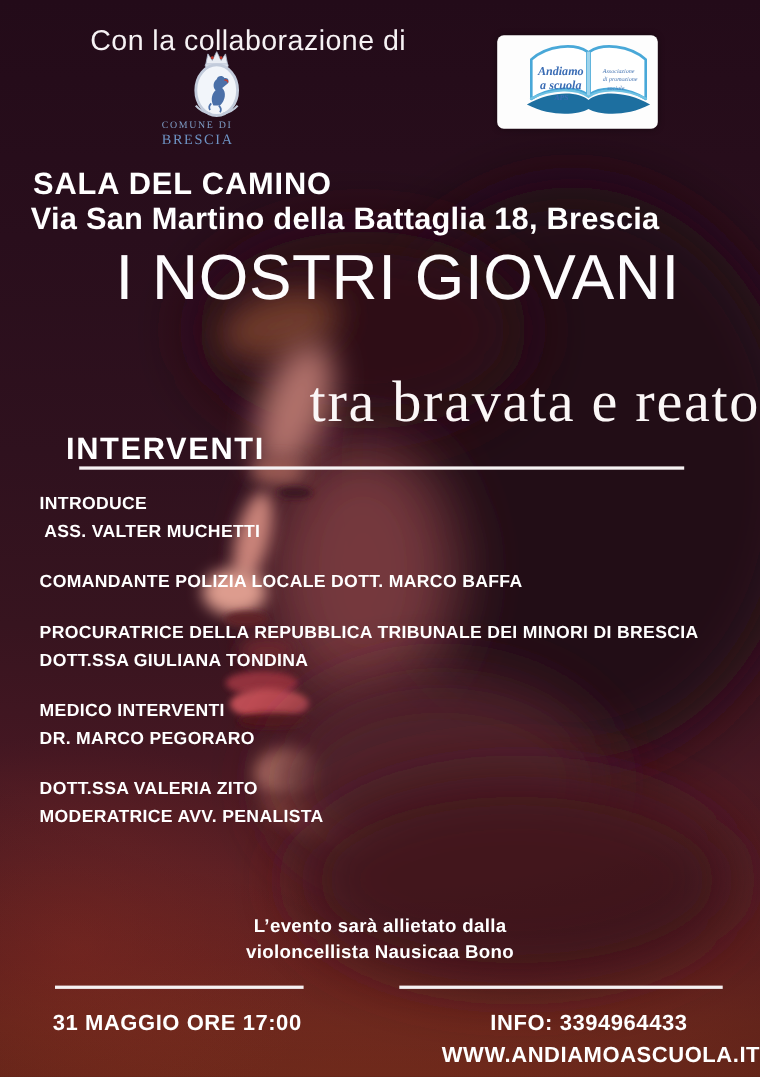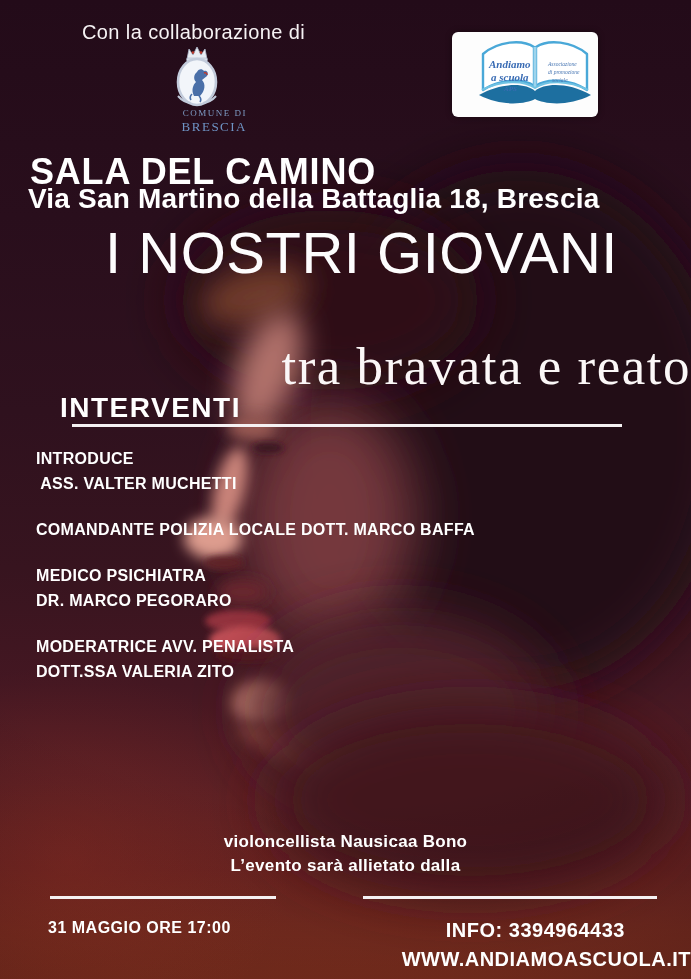--- a/index.html
+++ b/index.html
@@ -23,49 +23,49 @@
   }
   .photo-layer{position:absolute;left:0;top:0;width:691px;height:979px;}
   .vignette{
     position:absolute;inset:0;pointer-events:none;
     background:
       radial-gradient(ellipse 320px 280px at 10% 88%, rgba(150,48,34,0.30), transparent 70%),
       radial-gradient(ellipse 900px 760px at 50% 34%, transparent 62%, rgba(12,2,10,0.38) 100%);
   }
   .abs{position:absolute;}
   
-  .collab-label{left:82px;top:21px;font-size:20px;font-weight:400;letter-spacing:0.4px;color:#f6f2f4;}
+  .collab-label{left:82px;top:21px;font-size:26px;font-weight:400;letter-spacing:0.4px;color:#f6f2f4;}
   .crest-wrap{left:169px;top:44px;width:56px;height:64px;}
-  .crest-caption{left:147px;top:108px;width:100px;text-align:right;
+  .crest-caption{left:147px;top:108px;width:100px;text-align:left;
     font-family:"Liberation Serif",serif;color:#7e9cc5;}
   .crest-caption .l1{font-size:9px;letter-spacing:1.5px;}
   .crest-caption .l2{font-size:13px;letter-spacing:1.5px;margin-top:1px;color:#6f94c5;}
   .school-logo{left:452px;top:32px;width:126px;height:85px;background:#fdfdfd;
     border-radius:6px;box-shadow:0 0 6px rgba(0,0,0,0.4);padding-left:20px;}
   
-  .venue1{left:30px;top:151px;font-size:36px;font-weight:700;letter-spacing:0.8px;}
+  .venue1{left:30px;top:151px;font-size:28px;font-weight:700;letter-spacing:0.8px;}
   .venue2{left:28px;top:183px;font-size:28px;font-weight:700;letter-spacing:0.2px;text-align:center;}
   
   .main-title{left:0;top:219px;width:691px;text-align:center;
     font-size:58px;font-weight:400;letter-spacing:0.5px;color:#fdfcfd;padding-left:16px;}
   .sub-title{left:0;top:336px;width:691px;text-align:right;
     font-family:"Liberation Serif",serif;font-size:53px;font-weight:400;letter-spacing:1.5px;color:#fbf7f7;}
   .section-heading{left:60px;top:392px;font-size:28px;font-weight:700;letter-spacing:1.5px;}
   .heading-rule{left:72px;top:424px;width:550px;height:3px;background:#f5f1f2;}
   
   .speakers{left:36px;top:446px;display:flex;flex-direction:column;row-gap:21px;}
   .speaker-block{display:block;}
   .speaker-line{font-size:16px;font-weight:700;letter-spacing:0.3px;line-height:25px;white-space:pre;}
   
   .note{left:0;top:830px;width:691px;text-align:center;font-size:17px;font-weight:700;
     letter-spacing:0.3px;line-height:24px;}
   
   .rule-left{left:50px;top:896px;width:226px;height:3px;background:#f5f1f2;}
   .rule-right{left:363px;top:896px;width:294px;height:3px;background:#f5f1f2;}
-  .footer-date{left:48px;top:919px;font-size:16px;font-weight:700;letter-spacing:0.5px;}
+  .footer-date{left:48px;top:919px;font-size:20px;font-weight:700;letter-spacing:0.5px;}
   .footer-info{right:66px;top:919px;font-size:20px;font-weight:700;letter-spacing:0.5px;}
   .footer-site{left:0;top:948px;width:691px;text-align:right;font-size:20px;font-weight:700;letter-spacing:0.5px;}
   
   .script{font-family:"Liberation Serif",serif;font-style:italic;font-weight:700;fill:#3a6cb4;}
   .tiny{font-family:"Liberation Serif",serif;font-style:italic;fill:#4a78b4;}
 </style>
 </head>
 <body>
 
 <div class="poster">
@@ -153,32 +153,36 @@
 
   <div class="abs speakers">
     <div class="speaker-block">
       <div class="speaker-line">INTRODUCE</div>
       <div class="speaker-line"> ASS. VALTER MUCHETTI</div>
     </div>
     <div class="speaker-block">
       <div class="speaker-line">COMANDANTE POLIZIA LOCALE DOTT. MARCO BAFFA</div>
     </div>
     <div class="speaker-block">
-      <div class="speaker-line">MEDICO PSICHIATRA</div>
+      <div class="speaker-line">PROCURATRICE DELLA REPUBBLICA TRIBUNALE DEI MINORI DI BRESCIA</div>
+      <div class="speaker-line">DOTT.SSA GIULIANA TONDINA</div>
+    </div>
+    <div class="speaker-block">
+      <div class="speaker-line">MEDICO INTERVENTI</div>
       <div class="speaker-line">DR. MARCO PEGORARO</div>
     </div>
     <div class="speaker-block">
+      <div class="speaker-line">DOTT.SSA VALERIA ZITO</div>
       <div class="speaker-line">MODERATRICE AVV. PENALISTA</div>
-      <div class="speaker-line">DOTT.SSA VALERIA ZITO</div>
     </div>
   </div>
 
   <div class="abs note">
+    <div>L’evento sarà allietato dalla</div>
     <div>violoncellista Nausicaa Bono</div>
-    <div>L’evento sarà allietato dalla</div>
   </div>
 
   <div class="abs rule-left"></div>
   <div class="abs rule-right"></div>
   <div class="abs footer-date">31 MAGGIO ORE 17:00</div>
   <div class="abs footer-info">INFO: 3394964433</div>
   <div class="abs footer-site">WWW.ANDIAMOASCUOLA.IT</div>
 
 </div>
 

